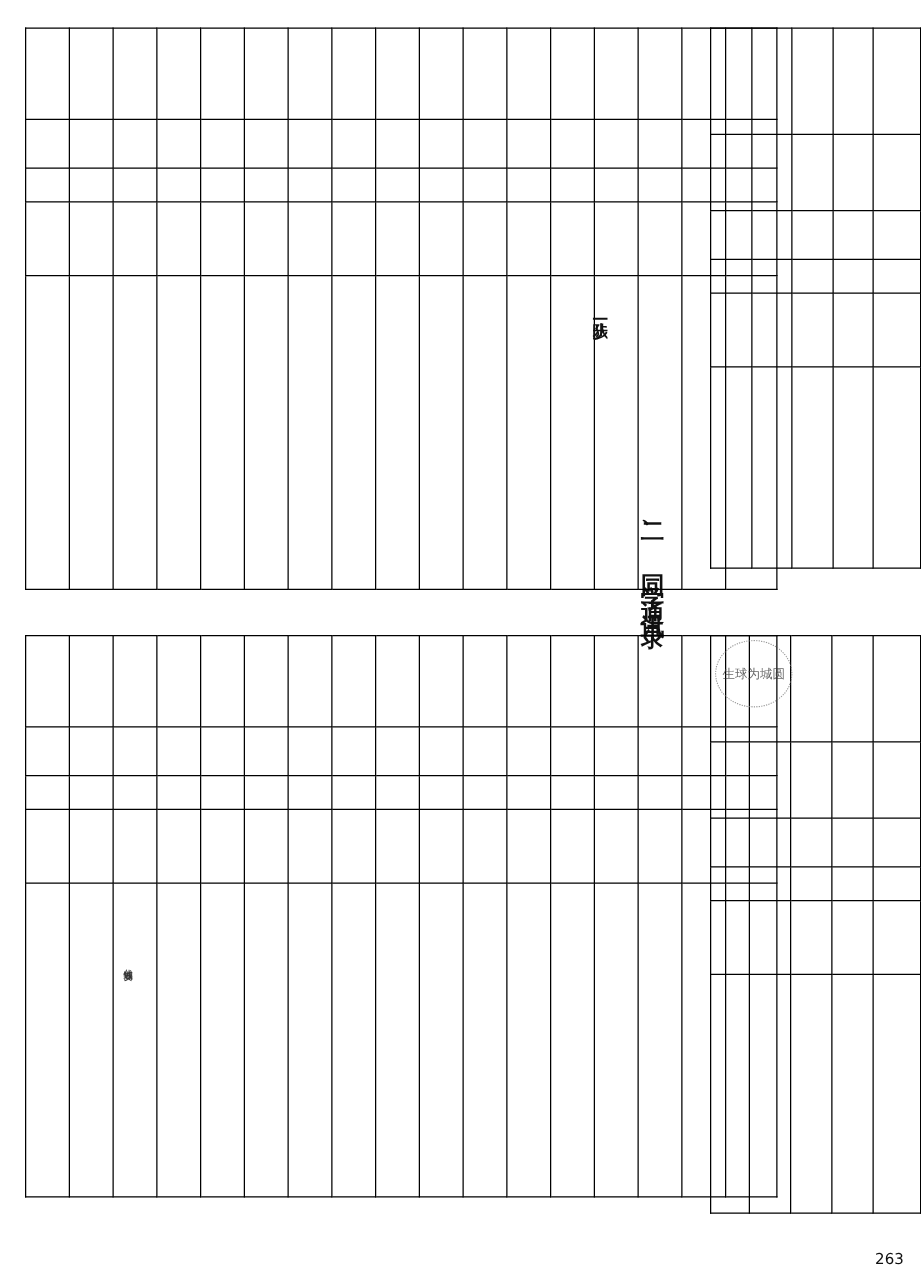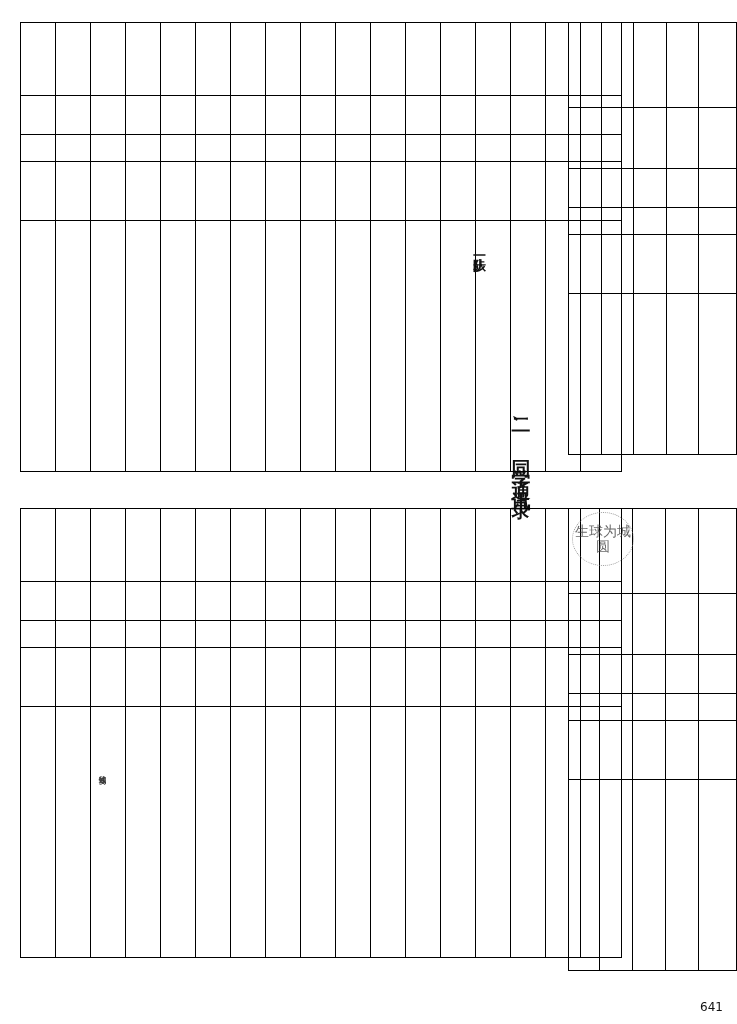--- a/index.html
+++ b/index.html
@@ -67,21 +67,21 @@
   
   #table-main-top{position:absolute;left:20px;top:22px;}
   #table-main-bottom{position:absolute;left:20px;top:508px;}
   #table-right-top{position:absolute;left:568px;top:22px;}
   #table-right-bottom{position:absolute;left:568px;top:508px;}
 
   .stamp{
     position:absolute;
     left:572px;top:512px;
     width:60px;height:52px;
-    font-size:14px;
+    font-size:10px;
     color:#333;
     display:flex;align-items:center;justify-content:center;
     text-align:center;
     border:1px dotted #777;
     border-radius:50%;
     line-height:1.1;
     opacity:.75;
     pointer-events:none;
   }
 </style>
@@ -843,15 +843,15 @@
           </td>
       <td style="height:190px">
             <div class="v vc hdr cellpad">永久通讯处</div>
           </td>
     </tr>
   </tbody>
     </table>
 
   <div class="stamp">生球为城圆</div>
 
-  <div id="page-number">641</div>
+  <div id="page-number">263</div>
 
 </div>
 
 </body></html>

